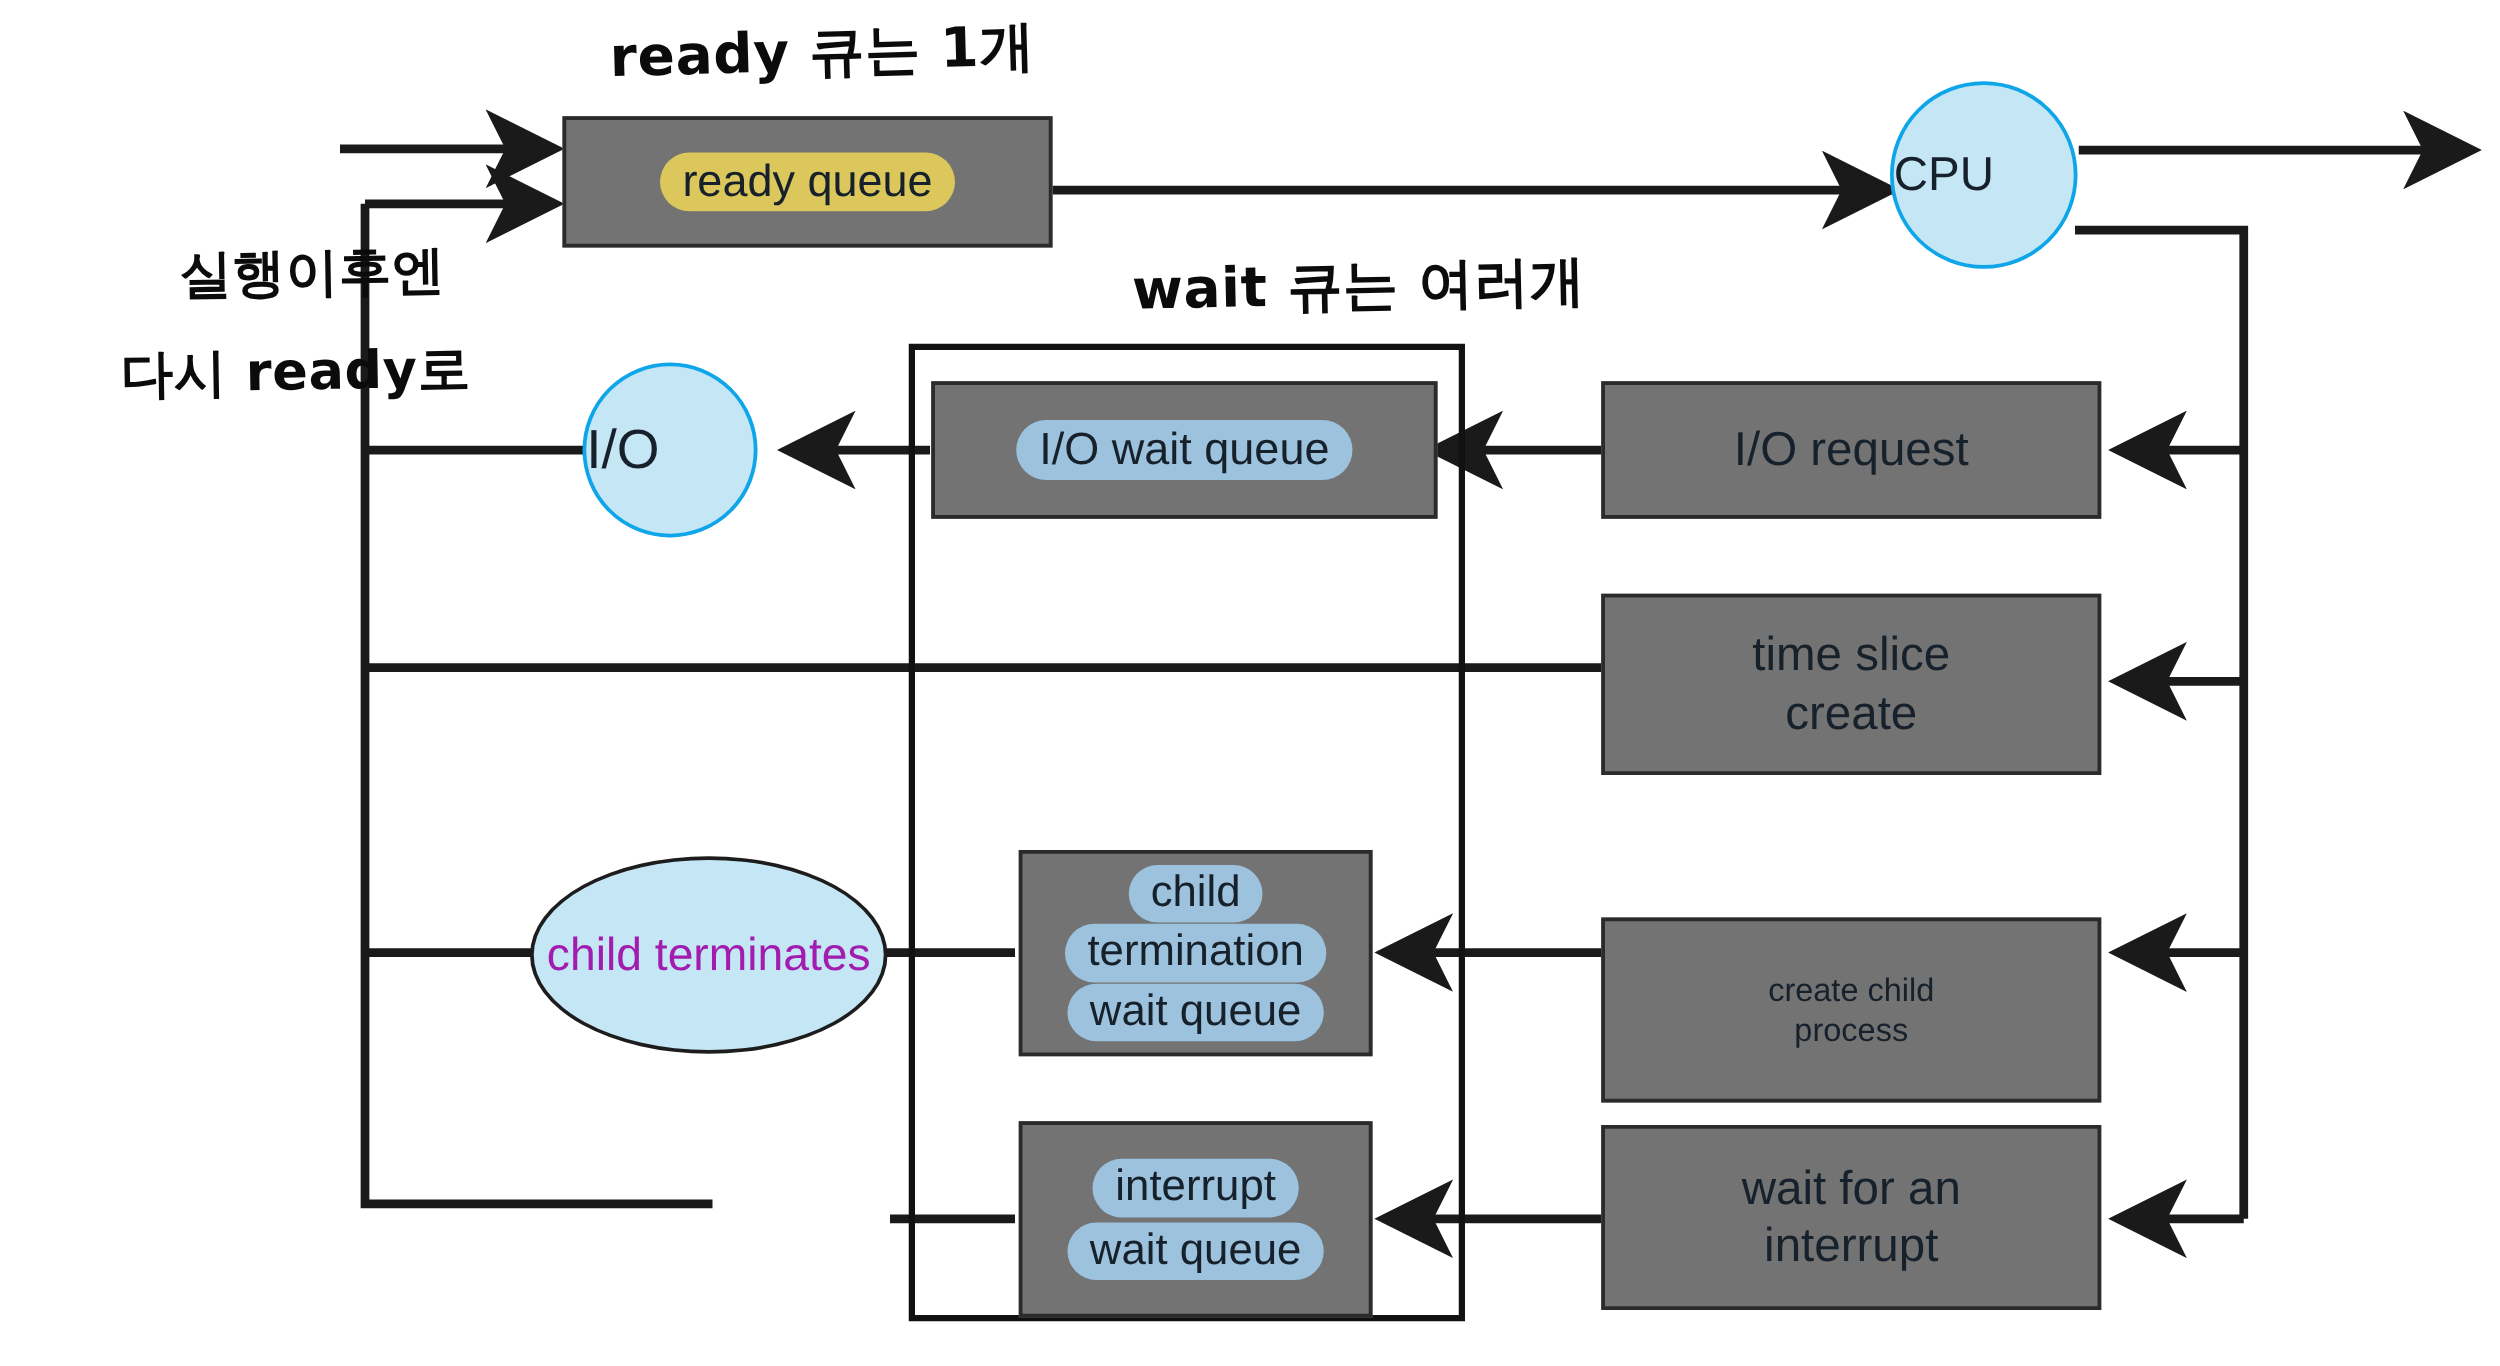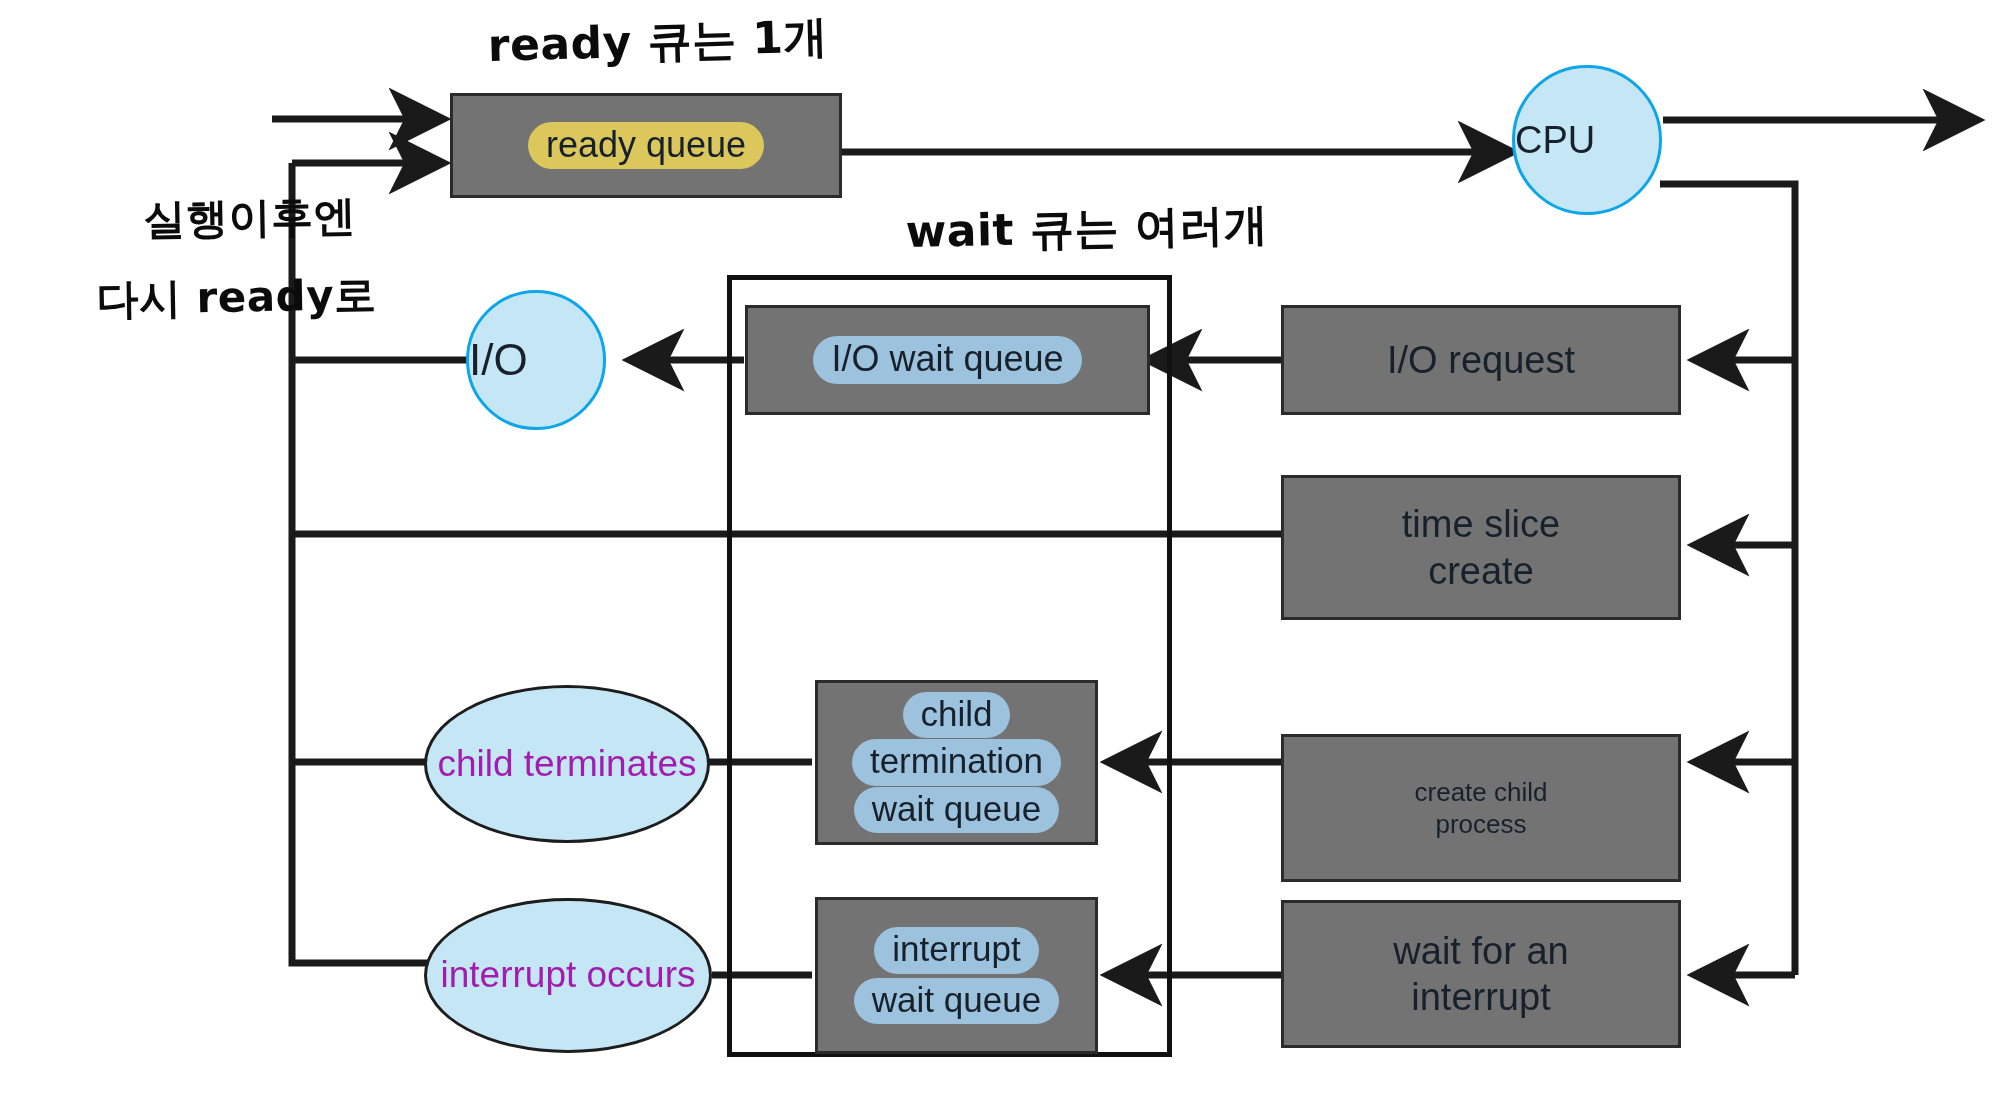--- a/index.html
+++ b/index.html
@@ -205,26 +205,20 @@
     </div>
   </div>
 
   <div class="gbox" style="left:1281px; top:690px; width:400px; height:148px; font-size:26px;margin-top:44px;">
     <div class="lines">
       <span class="ln">create child</span>
       <span class="ln">process</span>
     </div>
   </div>
 
-  <div class="ellipse" style="left:424px; top:898px; width:288px; height:155px; font-size:37px;">
-    <div class="lines">
-      <span class="ln">interrupt</span>
-      <span class="ln">occurs</span>
-    </div>
-  </div>
 
   <div class="gbox" style="left:815px; top:897px; width:283px; height:157px; font-size:35px;">
     <div class="lines" style="gap:4px;">
       <span class="ln pill pill-blue">interrupt</span>
       <span class="ln pill pill-blue">wait queue</span>
     </div>
   </div>
 
   <div class="gbox" style="left:1281px; top:900px; width:400px; height:148px; font-size:38px;">
     <div class="lines">

